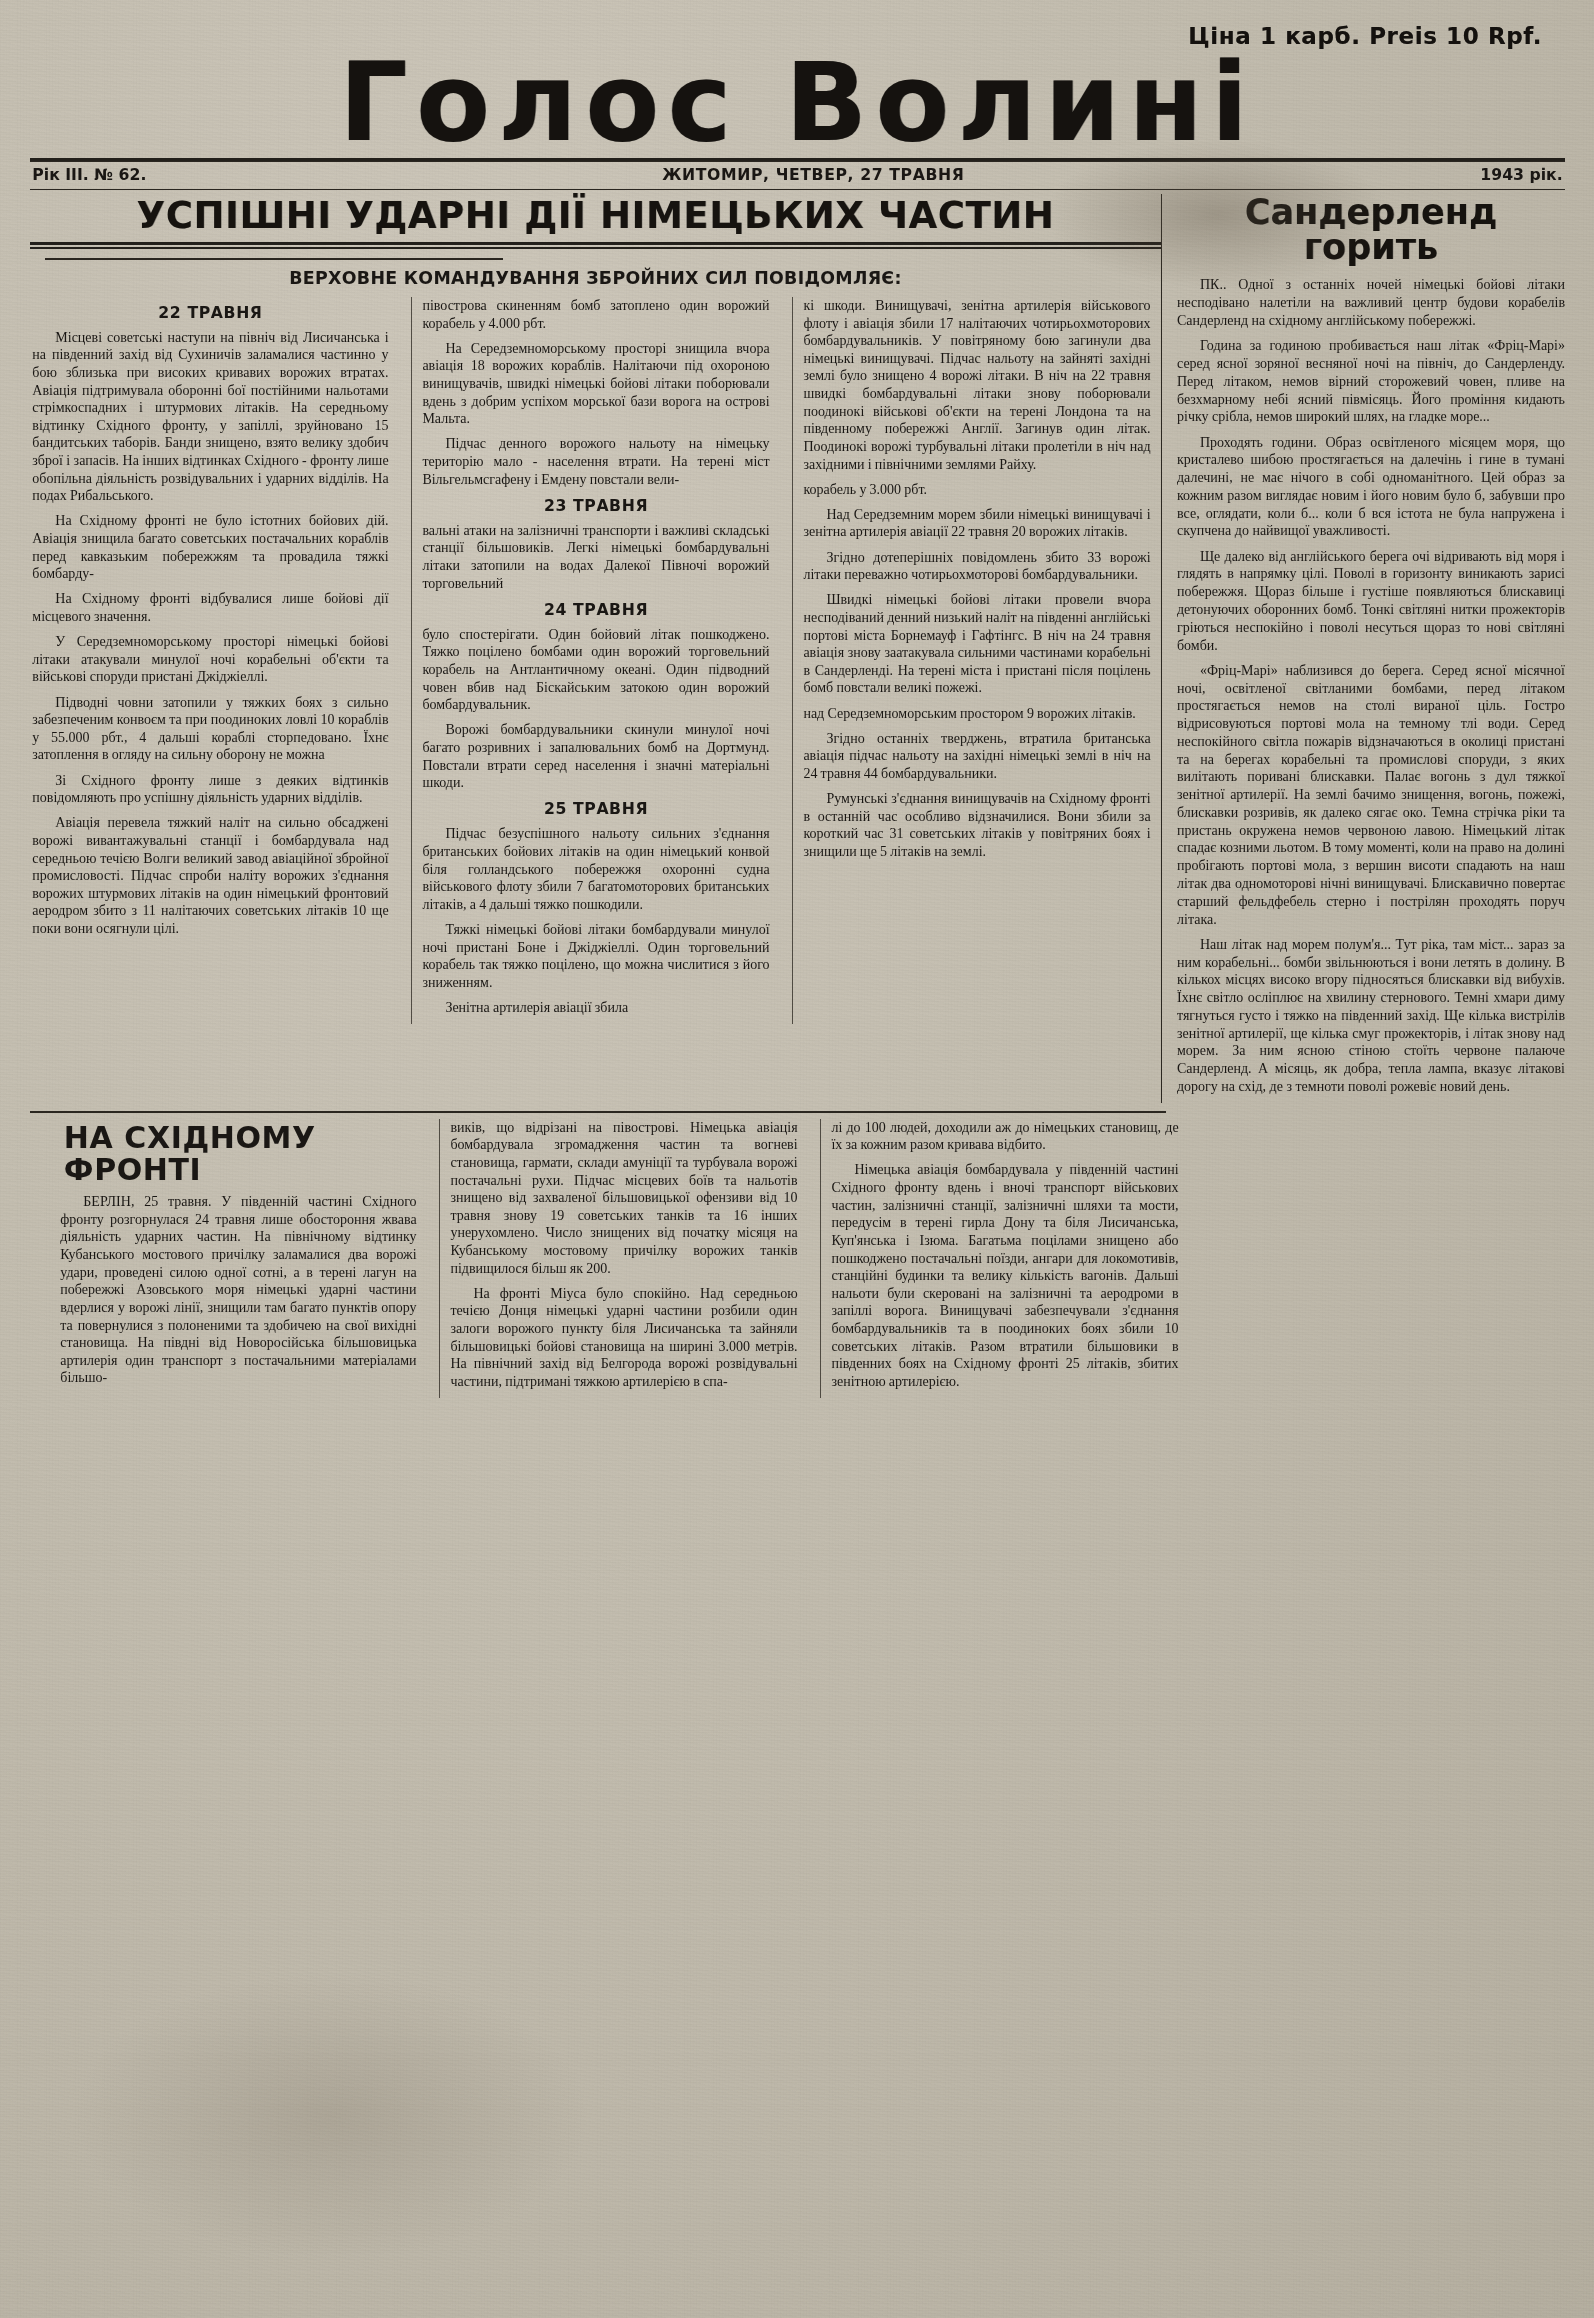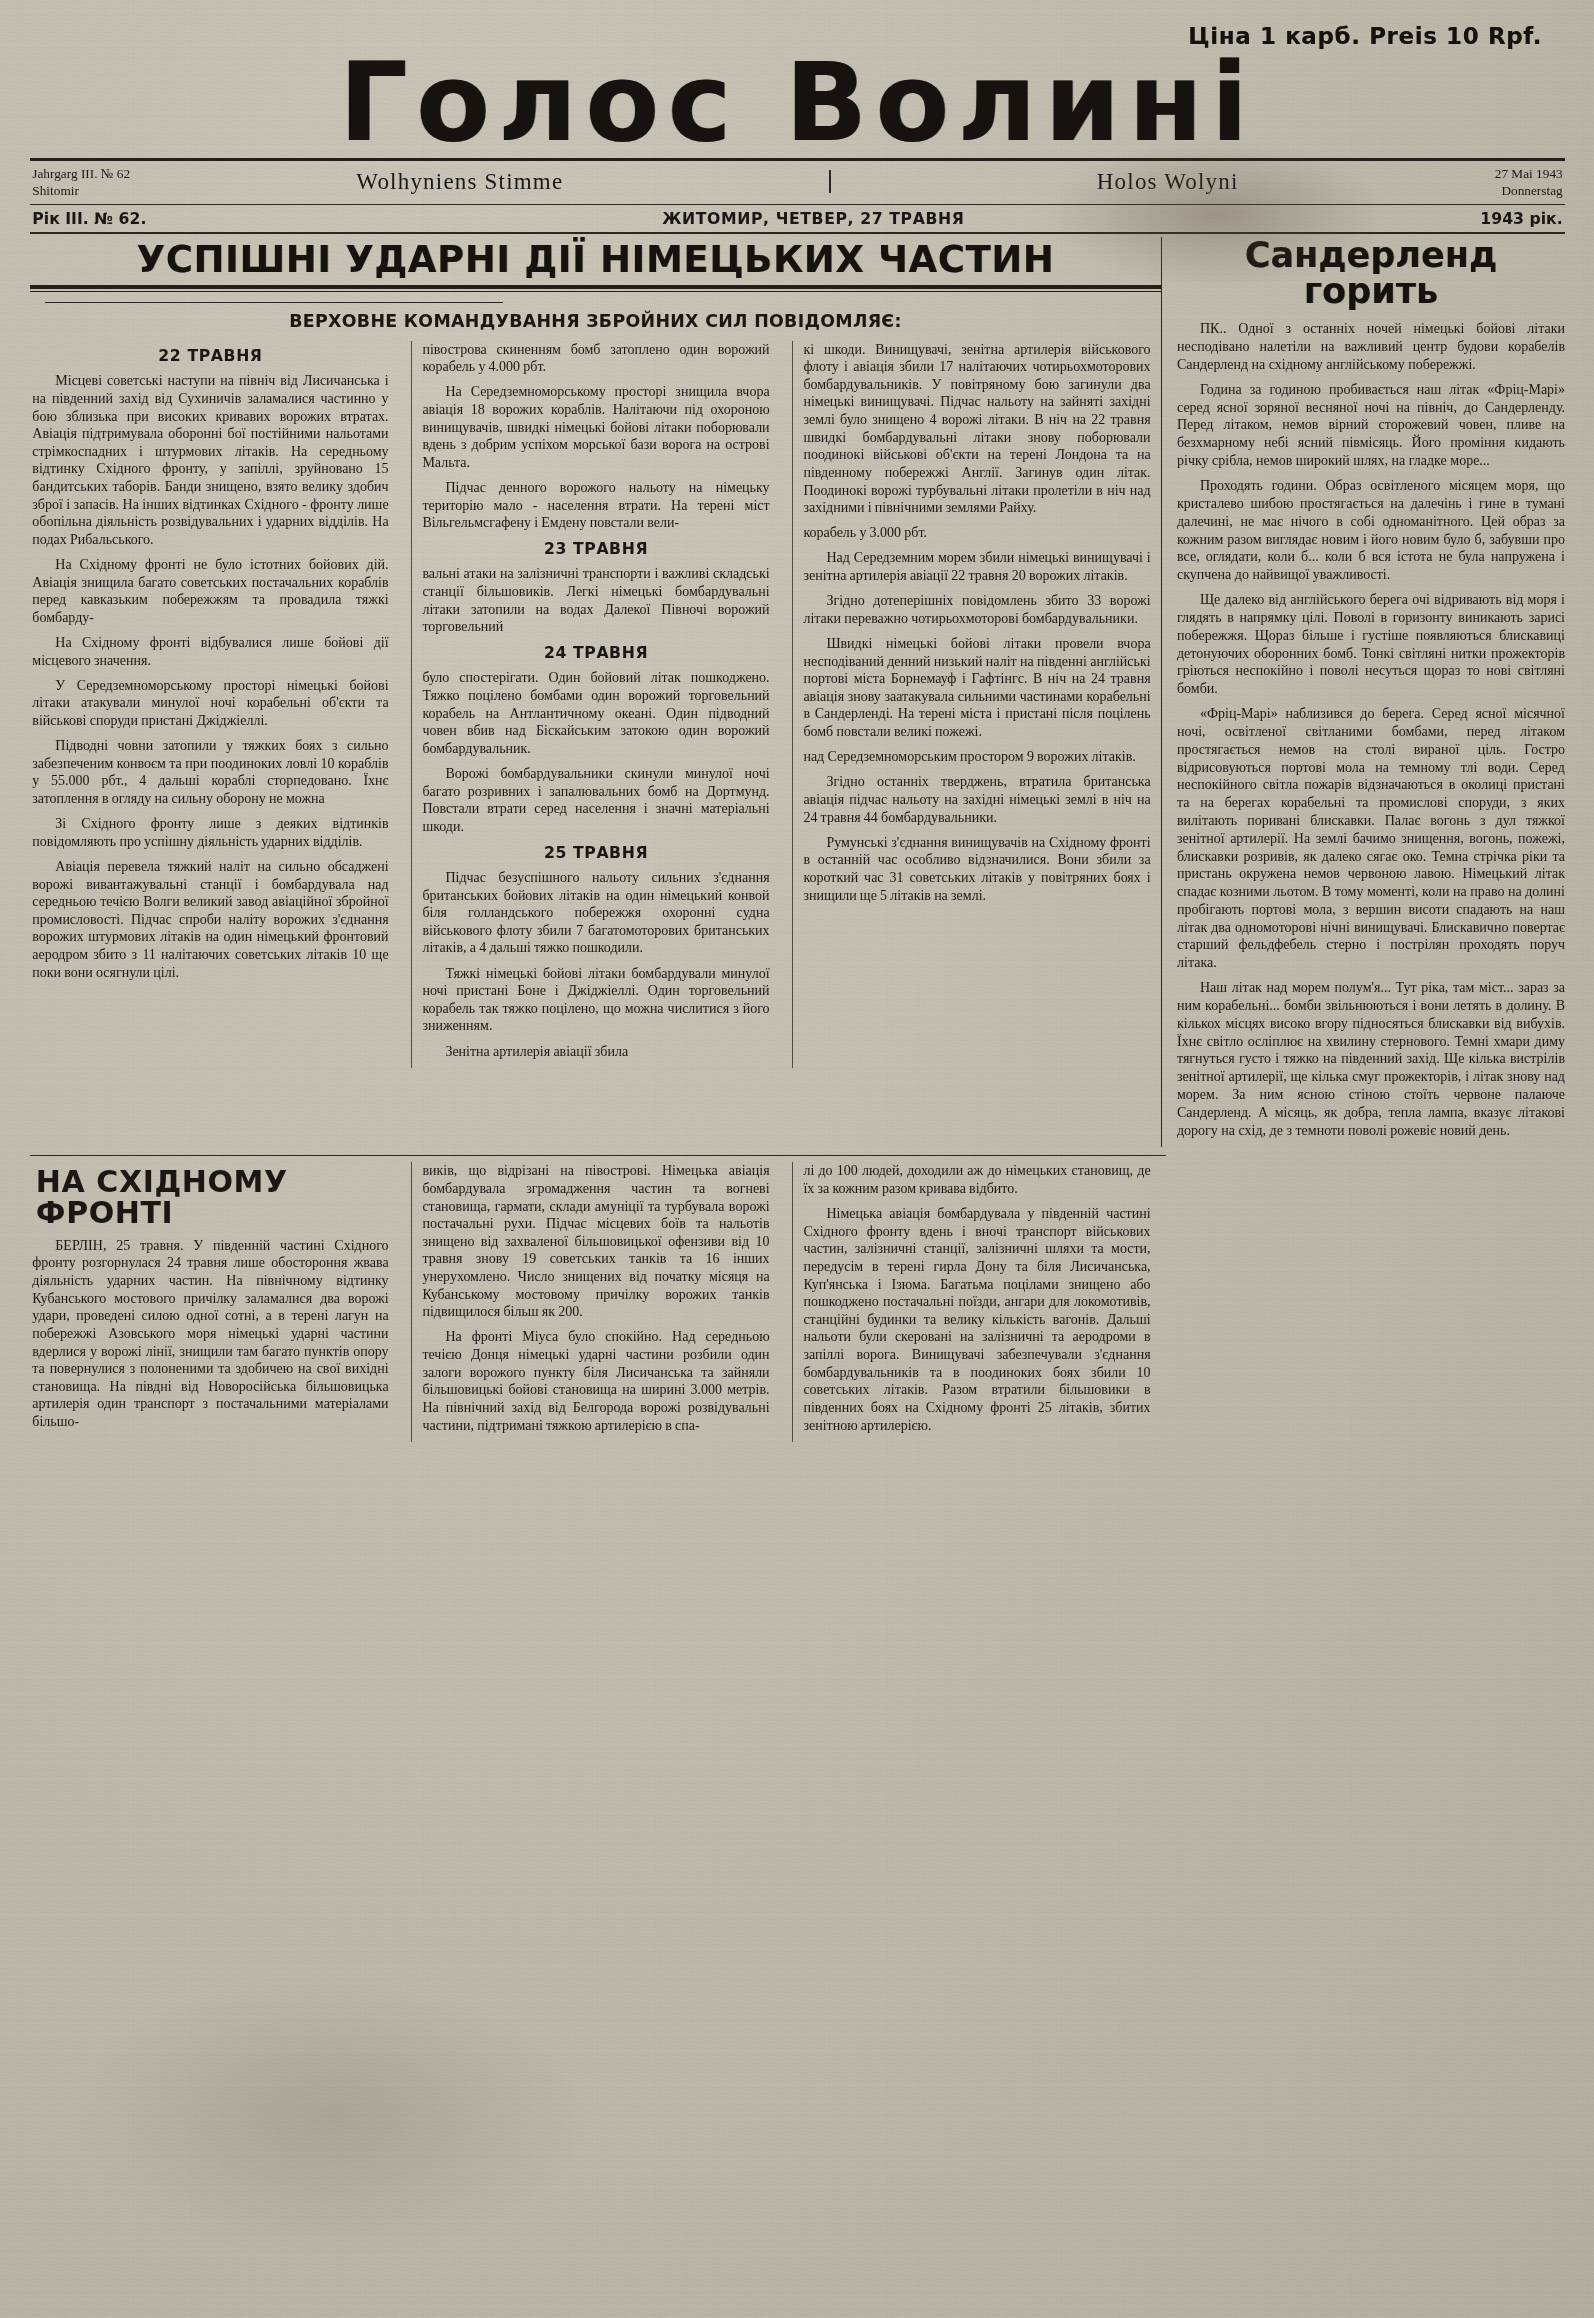--- a/index.html
+++ b/index.html
@@ -176,21 +176,21 @@
     line-height:1.27;
     text-align:justify;
     margin:0 0 7.5px 0;
     text-indent:23px;
     hyphens:auto;
   }
 
   
   .bottom-rule{height:1.7px;background:#2b2720;margin:8px 0 5.8px 0;}
   .bottom{display:flex;}
-  .bottom-left{width:1136px;}
+  .bottom-left{width:1136px;margin-left:28px;}
   .sect-title{
     font-family:"DejaVu Sans", sans-serif;
     font-weight:bold;
     font-size:30px;
     line-height:1.05;
     letter-spacing:0.6px;
     margin:3.5px 0 8px 3.5px;
   }
   .sect-title .l2{display:block;}
   .col3b{
@@ -214,35 +214,20 @@
   <div class="noise"></div>
   <div class="smudge" style="left:1043px;top:139px;width:348px;height:151px;"></div>
   <div class="smudge" style="left:70px;top:1971px;width:522px;height:290px;opacity:.5;"></div>
 
   <div class="priceline">Ціна 1 карб.  Preis 10 Rpf.</div>
 
   <div class="masthead">Голос Волині</div>
 
   <div class="rule-thick"></div>
 
-  <div class="subhead">
-    <div class="col left">
-      <div>Jahrgarg III. № 62</div>
-      <div>Shitomir</div>
-    </div>
-    <div class="mid">
-      <span>Wolhyniens Stimme</span>
-      <span class="vbar"></span>
-      <span>Holos Wolyni</span>
-    </div>
-    <div class="col right">
-      <div>27 Mai 1943</div>
-      <div>Donnerstag</div>
-    </div>
-  </div>
 
   <div class="rule-thin"></div>
 
   <div class="issueline">
     <div>Рік III. № 62.</div>
     <div class="center">ЖИТОМИР, ЧЕТВЕР, 27 ТРАВНЯ</div>
     <div>1943 рік.</div>
   </div>
 
   <div class="rule-thin"></div>

